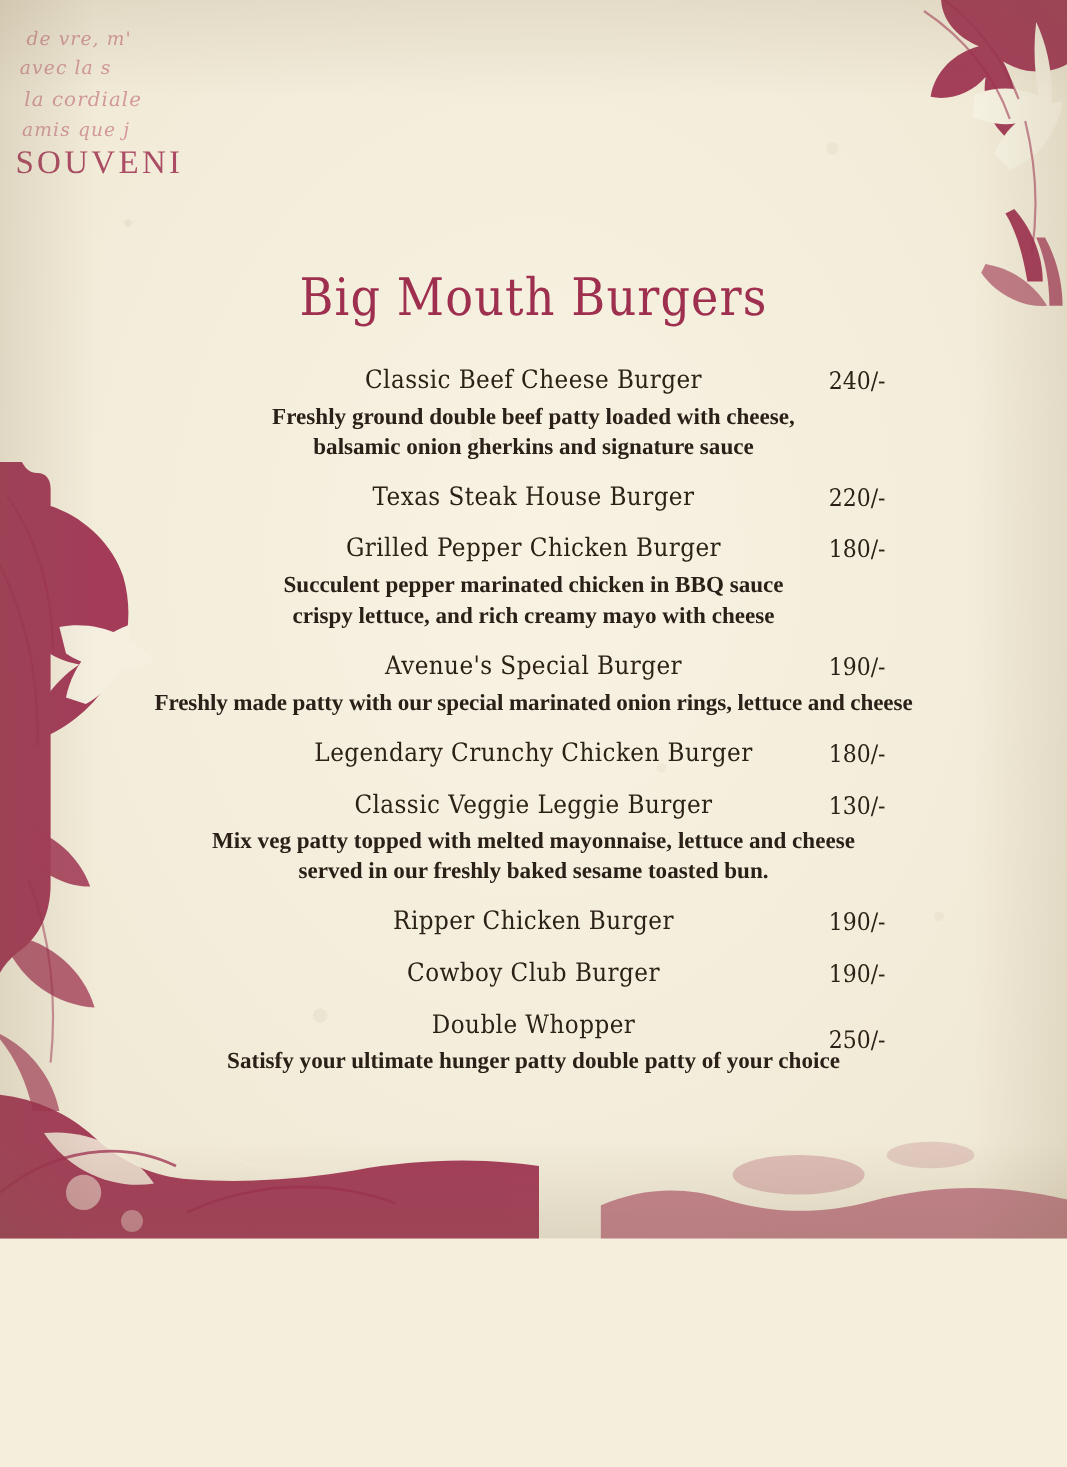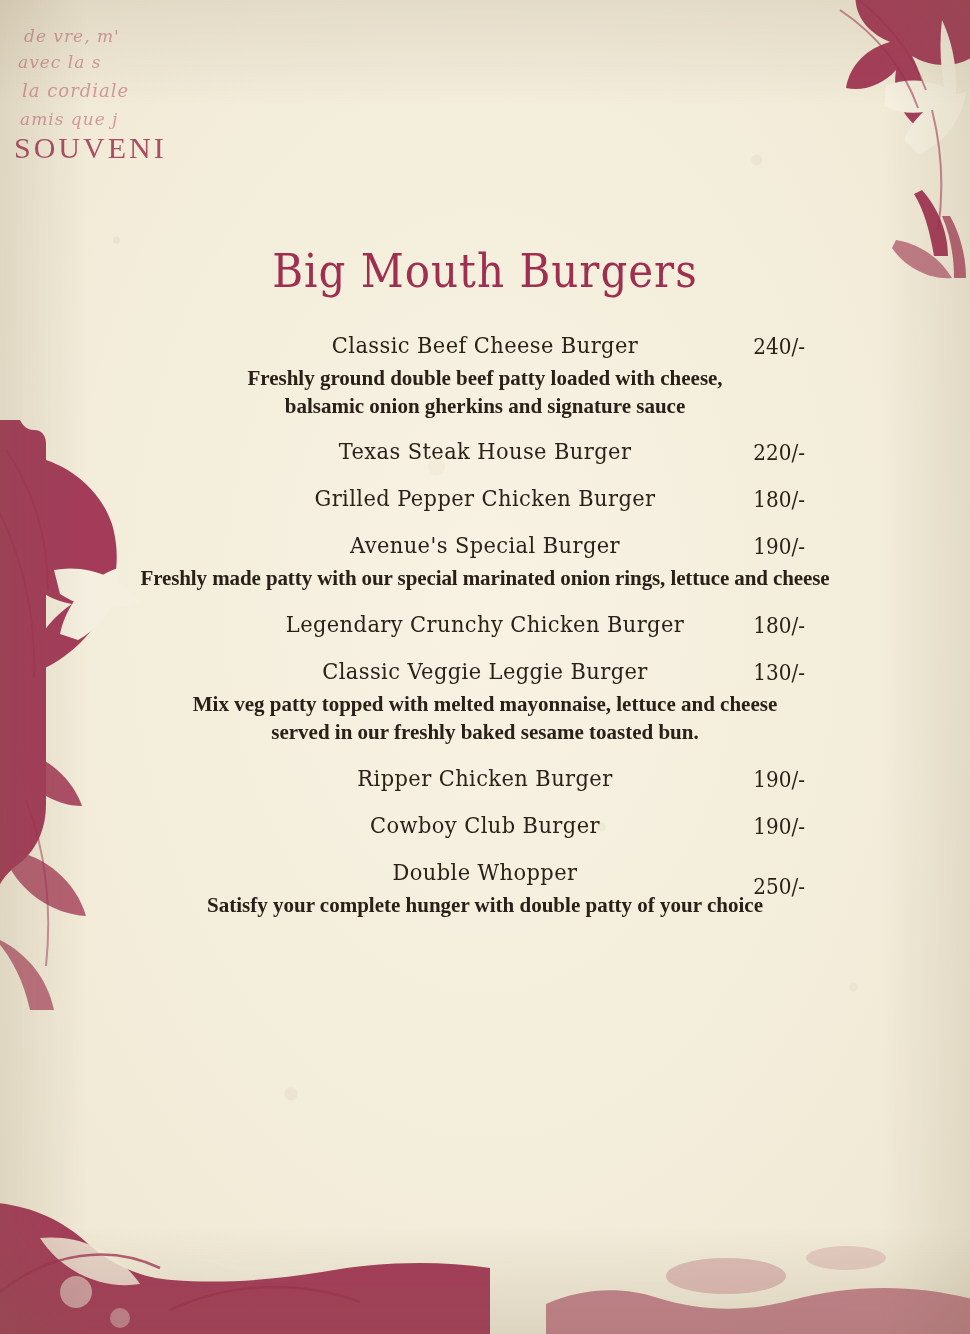--- a/index.html
+++ b/index.html
@@ -9,21 +9,21 @@
   body {
     width: 970px;
     height: 1334px;
     background: #f4efdd;
     font-family: "Liberation Serif", serif;
     overflow: hidden;
   }
   .page {
     position: relative;
     width: 970px;
-    height: 1334px;
+    height: 1126px;
     background:
       radial-gradient(ellipse at 50% 45%, #f7f2e2 0%, #f3eddb 55%, #eee7d2 100%);
     overflow: hidden;
   }
   
   .grain {
     position: absolute;
     inset: 0;
     background-image:
       radial-gradient(circle at 12% 18%, rgba(160,140,110,.10) 0 3px, transparent 4px),
@@ -226,20 +226,22 @@
         <span class="item-name">Texas Steak House Burger</span>
         <span class="item-price">220/-</span>
       </div>
     </div>
 
     <div class="item">
       <div class="item-head">
         <span class="item-name">Grilled Pepper Chicken Burger</span>
         <span class="item-price">180/-</span>
       </div>
+      <div class="item-desc">Succulent pepper marinated chicken in BBQ sauce
+crispy lettuce, and rich creamy mayo with cheese</div>
     </div>
 
     <div class="item wide">
       <div class="item-head">
         <span class="item-name">Avenue's Special Burger</span>
         <span class="item-price">190/-</span>
       </div>
       <div class="item-desc">Freshly made patty with our special marinated onion rings, lettuce and cheese</div>
     </div>
 
@@ -271,17 +273,17 @@
         <span class="item-name">Cowboy Club Burger</span>
         <span class="item-price">190/-</span>
       </div>
     </div>
 
     <div class="item last">
       <div class="item-head">
         <span class="item-name">Double Whopper</span>
         <span class="item-price">250/-</span>
       </div>
-      <div class="item-desc">Satisfy your complete hunger with double patty of your choice</div>
+      <div class="item-desc">Satisfy your ultimate hunger patty double patty of your choice</div>
     </div>
 
   </div>
 </div>
 
 </body></html>

